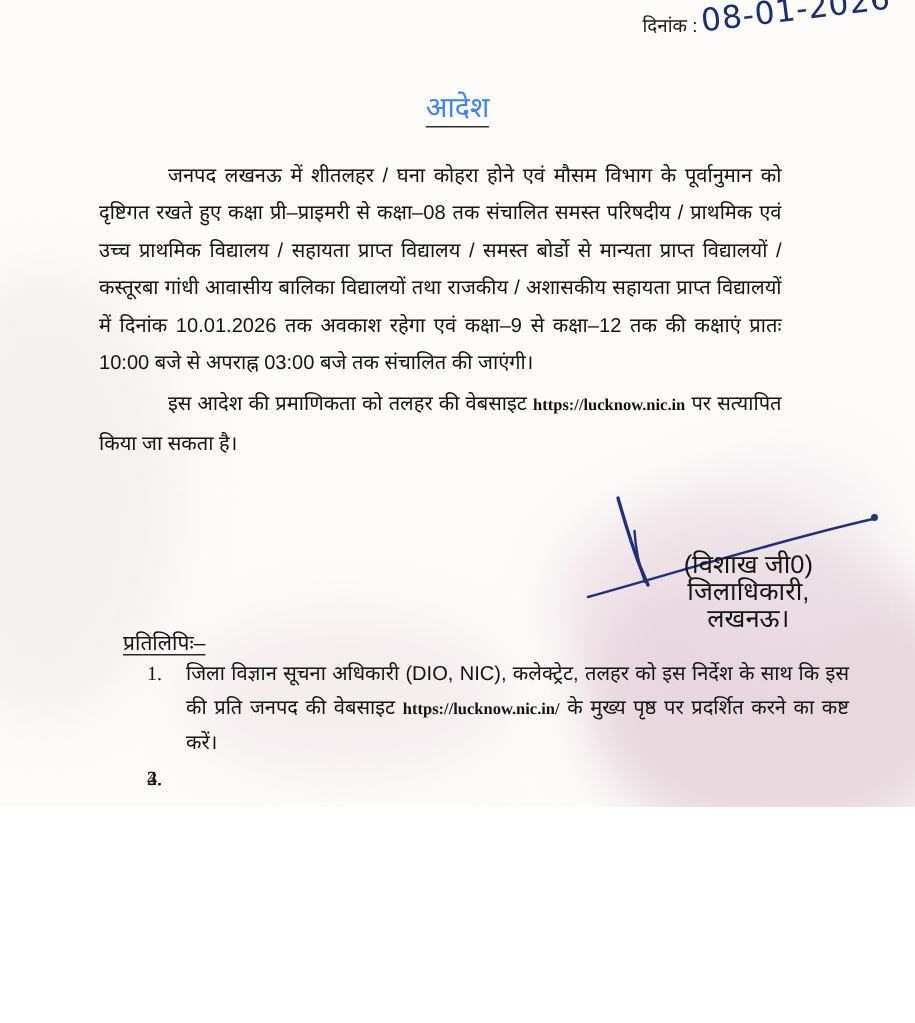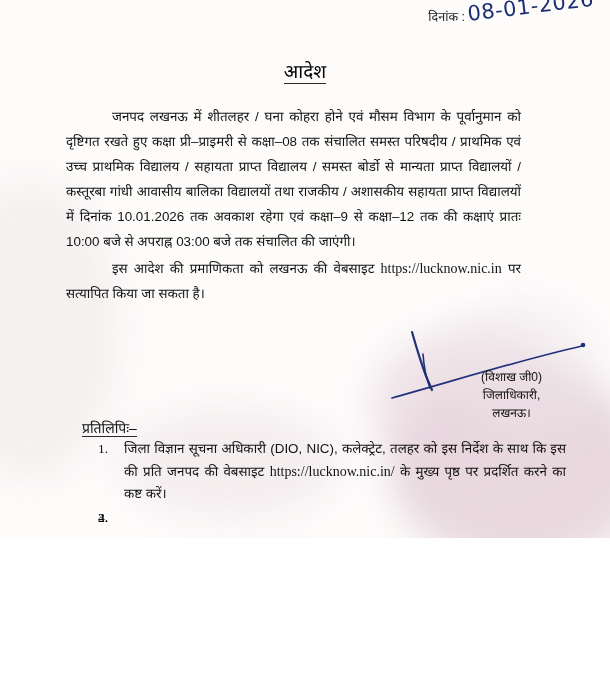--- a/index.html
+++ b/index.html
@@ -65,21 +65,21 @@
   }
 
   
   .title {
     position: absolute;
     top: 58px;
     left: 0;
     right: 0;
     text-align: center;
     font-size: 19px;
-    color: #000000;
+    color: #3b82f6;
   }
   .title span {
     border-bottom: 1.5px solid #2a2a2a;
     padding-bottom: 1px;
   }
 
   
   .body-block {
     position: absolute;
     top: 104px;
@@ -90,30 +90,31 @@
     font-size: 13.4px;
     line-height: 25px;
     color: #131313;
     text-align: justify;
     text-justify: inter-word;
     margin: 0 0 2px 0;
   }
   .para.indent { text-indent: 46px; }
   .serif {
     font-family: "Liberation Serif", serif;
-    font-size: 14px;
+    font-size: 11px;
+    font-weight: bold;
   }
 
   
   .sign-top {
     position: absolute;
     top: 368px;
     right: 68px;
     text-align: center;
-    font-size: 12px;
+    font-size: 17px;
     line-height: 18px;
     color: #131313;
     white-space: nowrap;
   }
 
   
   .ink {
     position: absolute;
     pointer-events: none;
     overflow: visible;
@@ -187,21 +188,21 @@
       <span class="date-label">दिनांक :</span>
       <span class="date-value">08-01-2026</span>
     </div>
 
     <div class="title">
       <span>आदेश</span>
     </div>
 
     <div class="body-block">
       <p class="para indent">जनपद लखनऊ में शीतलहर / घना कोहरा होने एवं मौसम विभाग के पूर्वानुमान को दृष्टिगत रखते हुए कक्षा प्री–प्राइमरी से कक्षा–08 तक संचालित समस्त परिषदीय / प्राथमिक एवं उच्च प्राथमिक विद्यालय / सहायता प्राप्त विद्यालय / समस्त बोर्डो से मान्यता प्राप्त विद्यालयों / कस्तूरबा गांधी आवासीय बालिका विद्यालयों तथा राजकीय / अशासकीय सहायता प्राप्त विद्यालयों में दिनांक 10.01.2026 तक अवकाश रहेगा एवं कक्षा–9 से कक्षा–12 तक की कक्षाएं प्रातः 10:00 बजे से अपराह्न 03:00 बजे तक संचालित की जाएंगी।</p>
-      <p class="para indent"><span>इस आदेश की प्रमाणिकता को लखनऊ की वेबसाइट </span><span class="serif">https://lucknow.nic.in</span><span> पर सत्यापित किया जा सकता है।</span></p>
+      <p class="para indent"><span>इस आदेश की प्रमाणिकता को तलहर की वेबसाइट </span><span class="serif">https://lucknow.nic.in</span><span> पर सत्यापित किया जा सकता है।</span></p>
     </div>
 
     <svg class="ink ink-top" viewBox="0 0 220 70" xmlns="http://www.w3.org/2000/svg">
       <path d="M22 2 C26 16, 30 30, 36 46 L42 60" stroke="#21307a" stroke-width="2.2" fill="none" stroke-linecap="round"></path>
       <path d="M40 58 C37 50, 34 40, 33 24" stroke="#21307a" stroke-width="1.6" fill="none" stroke-linecap="round"></path>
       <path d="M2 68 C60 52, 130 30, 192 16" stroke="#21307a" stroke-width="1.7" fill="none" stroke-linecap="round"></path>
       <circle cx="193" cy="15" r="2.3" fill="#21307a"></circle>
     </svg>
 
     <div class="sign-top">

